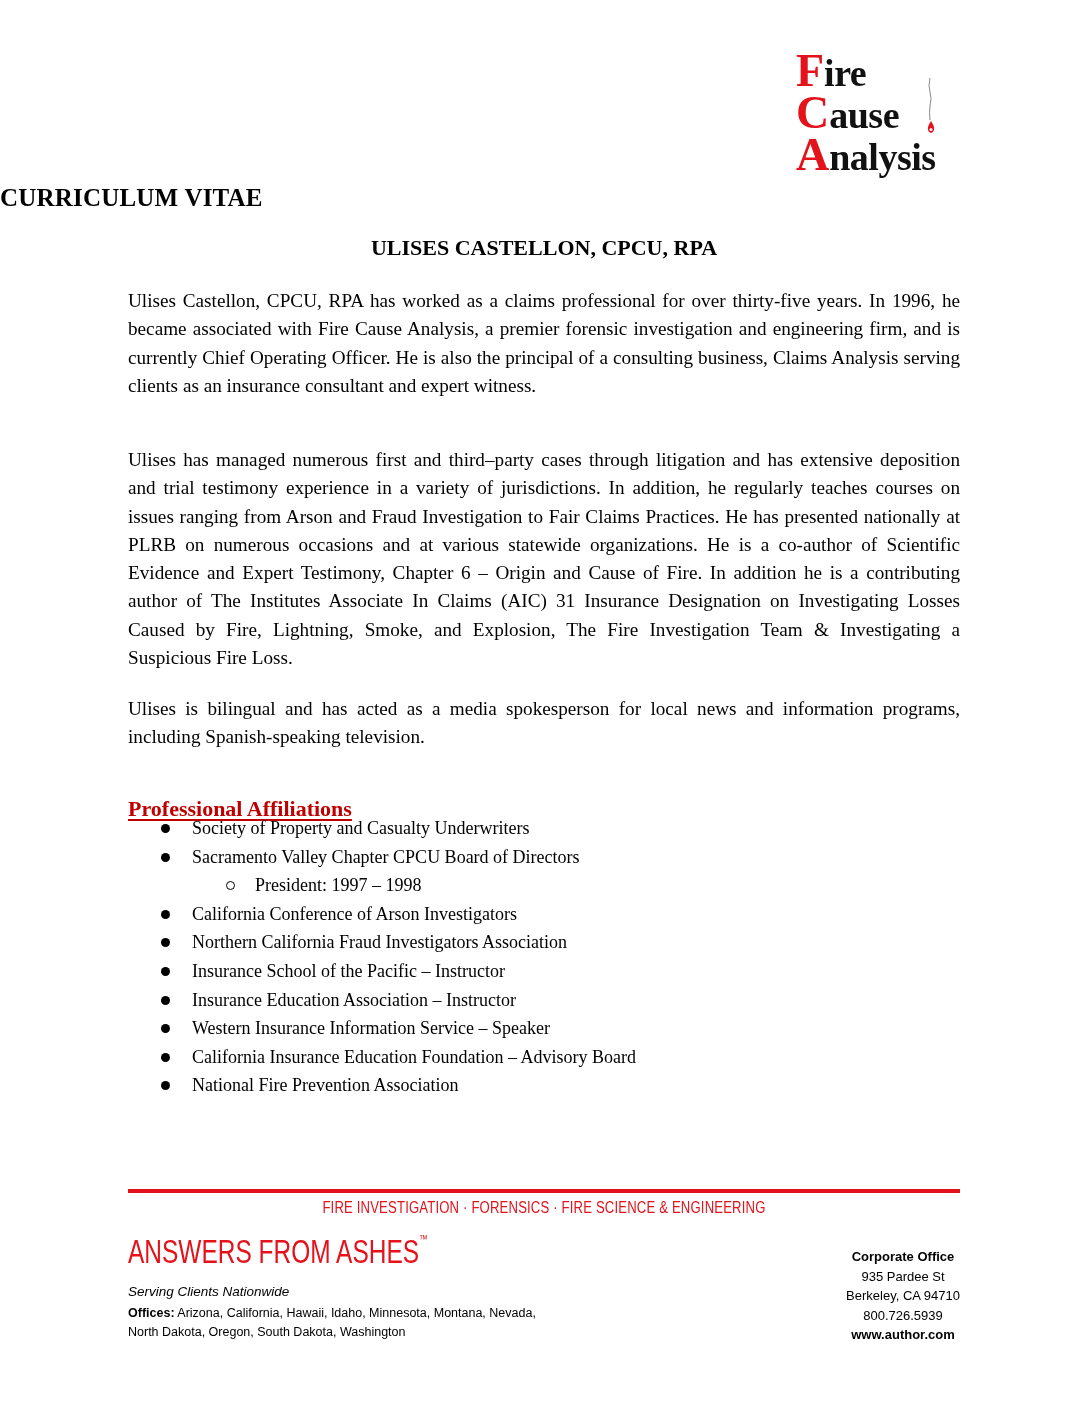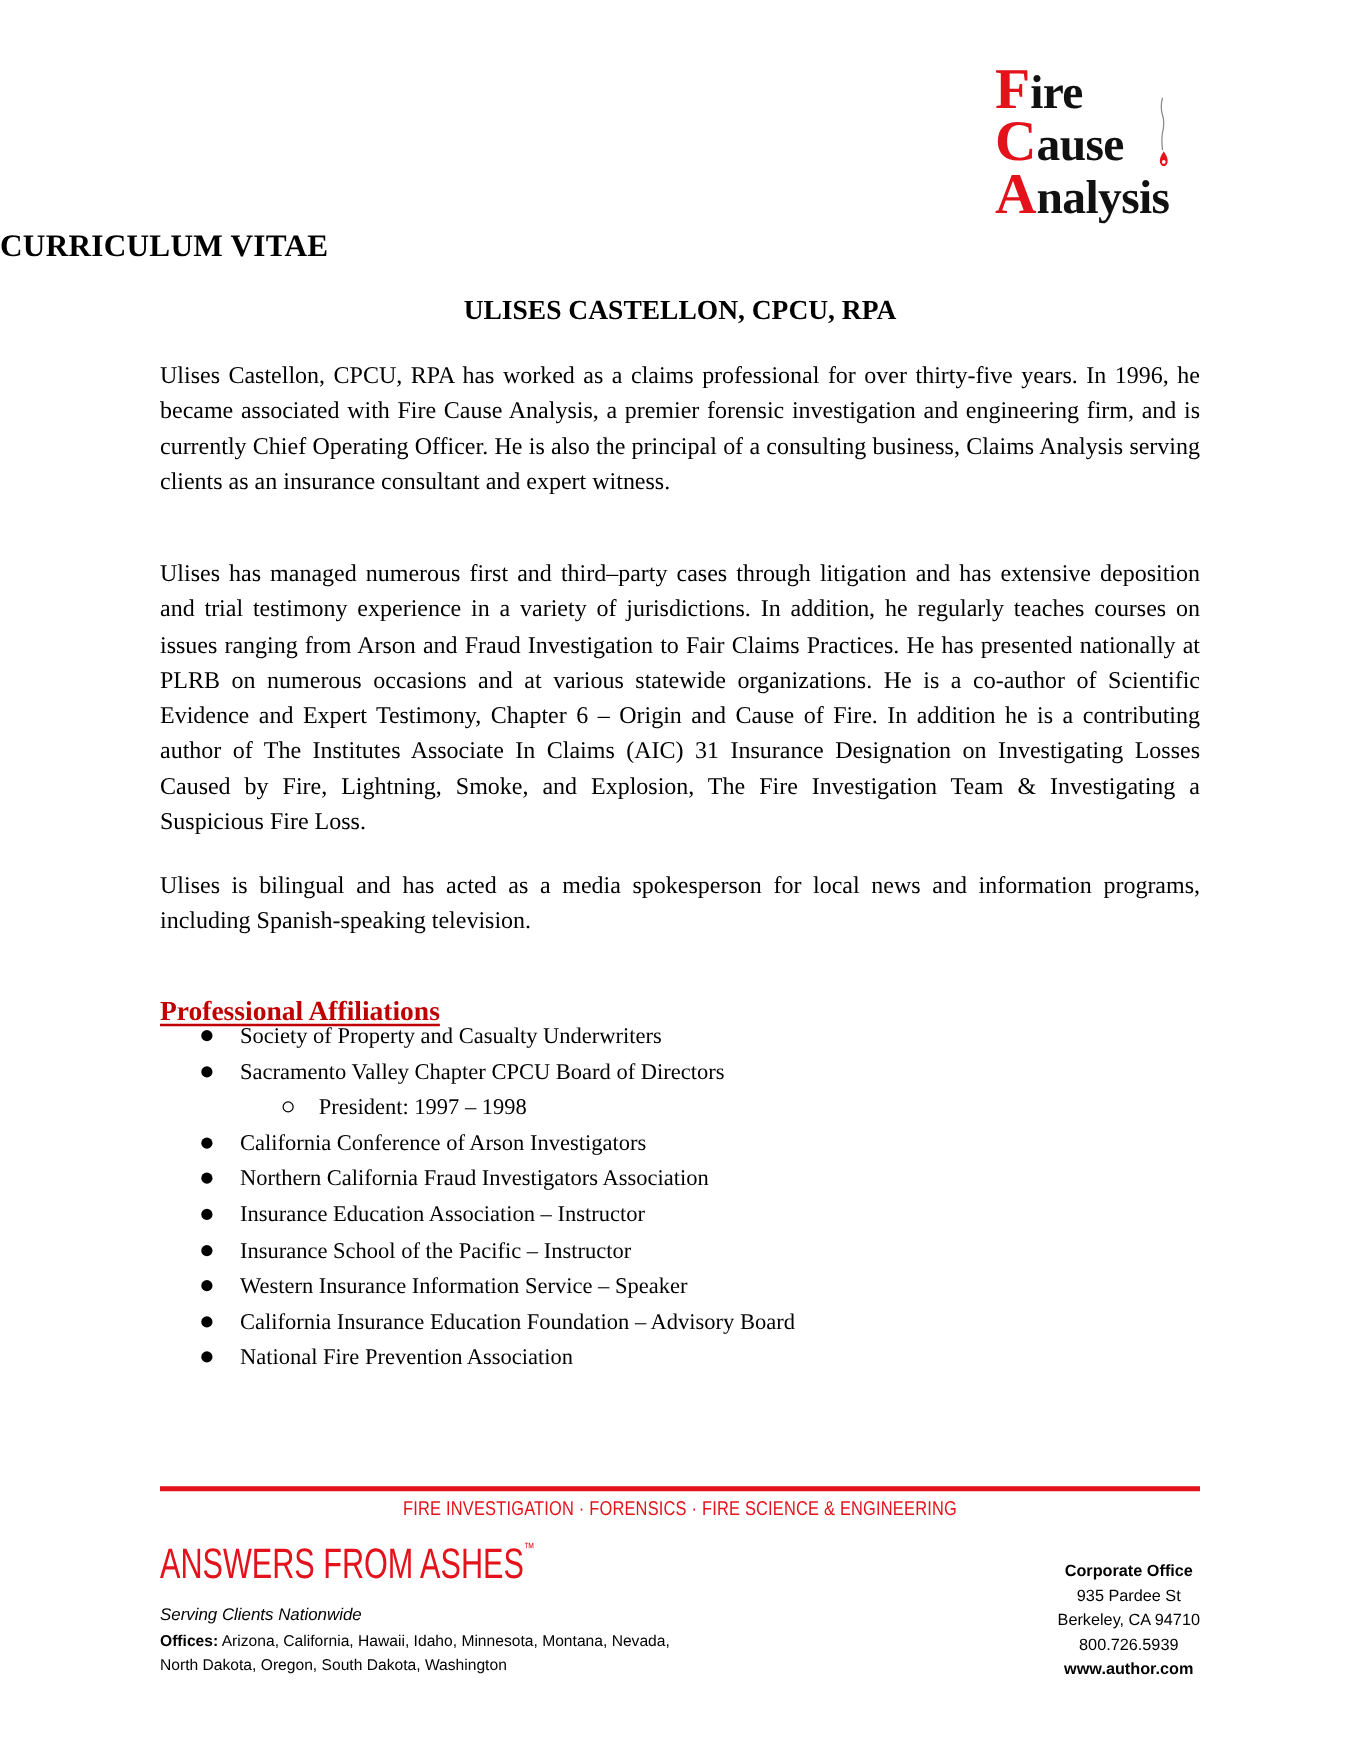--- a/index.html
+++ b/index.html
@@ -90,22 +90,22 @@
 <p class="para p2">Ulises has managed numerous first and third–party cases through litigation and has extensive deposition and trial testimony experience in a variety of jurisdictions. In addition, he regularly teaches courses on issues ranging from Arson and Fraud Investigation to Fair Claims Practices. He has presented nationally at PLRB on numerous occasions and at various statewide organizations. He is a co-author of Scientific Evidence and Expert Testimony, Chapter 6 – Origin and Cause of Fire. In addition he is a contributing author of The Institutes Associate In Claims (AIC) 31 Insurance Designation on Investigating Losses Caused by Fire, Lightning, Smoke, and Explosion, The Fire Investigation Team &amp; Investigating a Suspicious Fire Loss.</p>
 <p class="para p3">Ulises is bilingual and has acted as a media spokesperson for local news and information programs, including Spanish-speaking television.</p>
 
 <div class="section-heading">Professional Affiliations</div>
 <ul class="aff-list">
   <li class="aff-item"><span class="bullet"></span><span>Society of Property and Casualty Underwriters</span></li>
   <li class="aff-item"><span class="bullet"></span><span>Sacramento Valley Chapter CPCU Board of Directors</span></li>
   <li class="aff-item sub"><span class="bullet"></span><span>President: 1997 – 1998</span></li>
   <li class="aff-item"><span class="bullet"></span><span>California Conference of Arson Investigators</span></li>
   <li class="aff-item"><span class="bullet"></span><span>Northern California Fraud Investigators Association</span></li>
+  <li class="aff-item"><span class="bullet"></span><span>Insurance School of the Pacific – Instructor</span></li>
   <li class="aff-item"><span class="bullet"></span><span>Insurance Education Association – Instructor</span></li>
-  <li class="aff-item"><span class="bullet"></span><span>Insurance School of the Pacific – Instructor</span></li>
   <li class="aff-item"><span class="bullet"></span><span>Western Insurance Information Service – Speaker</span></li>
   <li class="aff-item"><span class="bullet"></span><span>California Insurance Education Foundation – Advisory Board</span></li>
   <li class="aff-item"><span class="bullet"></span><span>National Fire Prevention Association</span></li>
 </ul>
 
 <div class="footer-rule"></div>
 <div class="footer-tagline">FIRE INVESTIGATION · FORENSICS · FIRE SCIENCE &amp; ENGINEERING</div>
 <div class="brand"><span>ANSWERS FROM ASHES</span><sup>™</sup></div>
 <div class="serving">Serving Clients Nationwide</div>
 <div class="offices"><span class="lbl">Offices:</span> <span>Arizona, California, Hawaii, Idaho, Minnesota, Montana, Nevada, North Dakota, Oregon, South Dakota, Washington</span></div>

